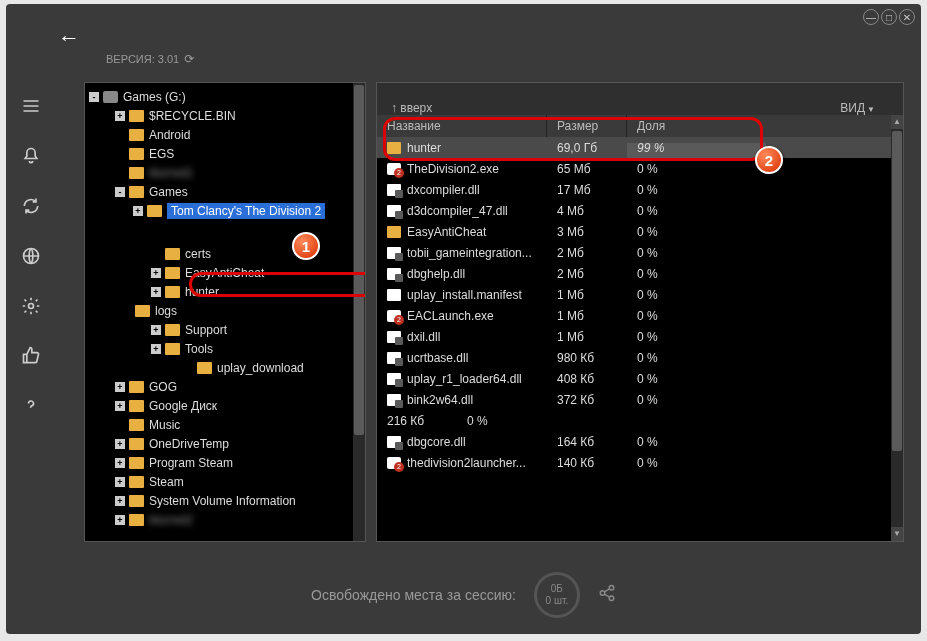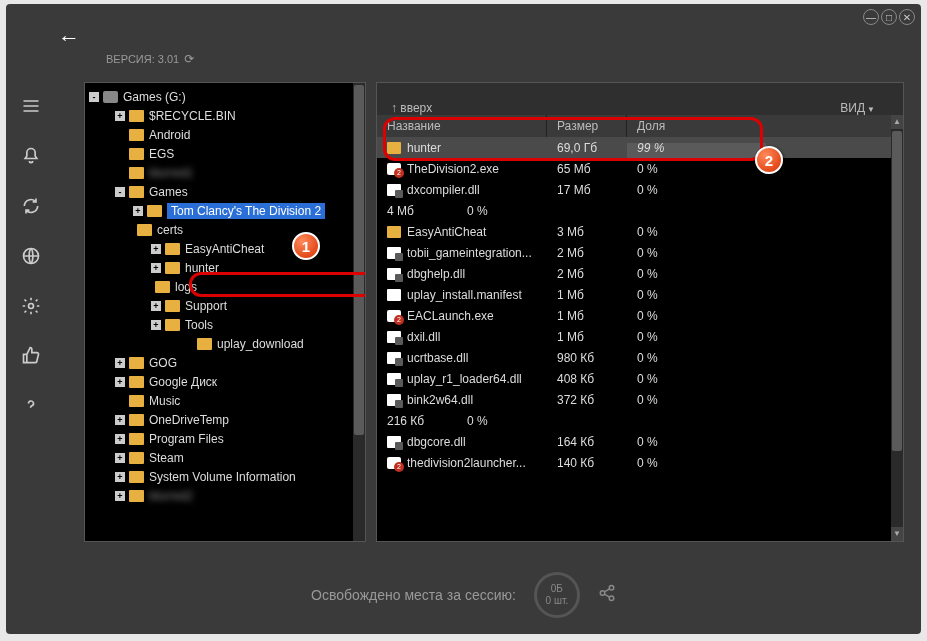--- a/index.html
+++ b/index.html
@@ -146,36 +146,36 @@
           <div class="trow" style="padding-left: 30px;">
             <span class="exp">-</span>
             <span class="fld"></span>
             <span class="lbl">Games</span>
           </div>
           <div class="trow sel" style="padding-left: 48px;">
             <span class="exp">+</span>
             <span class="fld"></span>
             <span class="lbl">Tom Clancy's The Division 2</span>
           </div>
-          <div class="trow" style="padding-left: 38px;">
+          <div class="trow" style="padding-left: 66px; margin-top: 24px;">
             <span style="width: 14px;"></span>
             <span class="fld"></span>
             <span class="lbl">certs</span>
           </div>
           <div class="trow" style="padding-left: 66px;">
             <span class="exp">+</span>
             <span class="fld"></span>
             <span class="lbl">EasyAntiCheat</span>
           </div>
           <div class="trow" style="padding-left: 66px;">
             <span class="exp">+</span>
             <span class="fld"></span>
             <span class="lbl">hunter</span>
           </div>
-          <div class="trow" style="padding-left: 56px;">
+          <div class="trow" style="padding-left: 36px;">
             <span style="width: 14px;"></span>
             <span class="fld"></span>
             <span class="lbl">logs</span>
           </div>
           <div class="trow" style="padding-left: 66px;">
             <span class="exp">+</span>
             <span class="fld"></span>
             <span class="lbl">Support</span>
           </div>
           <div class="trow" style="padding-left: 66px;">
@@ -204,21 +204,21 @@
             <span class="lbl">Music</span>
           </div>
           <div class="trow" style="padding-left: 30px;">
             <span class="exp">+</span>
             <span class="fld"></span>
             <span class="lbl">OneDriveTemp</span>
           </div>
           <div class="trow" style="padding-left: 30px;">
             <span class="exp">+</span>
             <span class="fld"></span>
-            <span class="lbl">Program Files</span>
+            <span class="lbl">Program Steam</span>
           </div>
           <div class="trow" style="padding-left: 30px;">
             <span class="exp">+</span>
             <span class="fld"></span>
             <span class="lbl">Steam</span>
           </div>
           <div class="trow" style="padding-left: 30px;">
             <span class="exp">+</span>
             <span class="fld"></span>
             <span class="lbl">System Volume Information</span>
@@ -265,20 +265,24 @@
             </div>
             <div class="lrow">
               <div class="c-name">
                 <span class="ico dll"></span>
                 <span>dxcompiler.dll</span>
               </div>
               <div class="c-size">17 Мб</div>
               <div class="c-share"><span style="position: relative;">0 %</span></div>
             </div>
             <div class="lrow">
+              <div class="c-name">
+                <span class="ico dll"></span>
+                <span>d3dcompiler_47.dll</span>
+              </div>
               <div class="c-size">4 Мб</div>
               <div class="c-share"><span style="position: relative;">0 %</span></div>
             </div>
             <div class="lrow">
               <div class="c-name">
                 <span class="ico folder"></span>
                 <span>EasyAntiCheat</span>
               </div>
               <div class="c-size">3 Мб</div>
               <div class="c-share"><span style="position: relative;">0 %</span></div>

